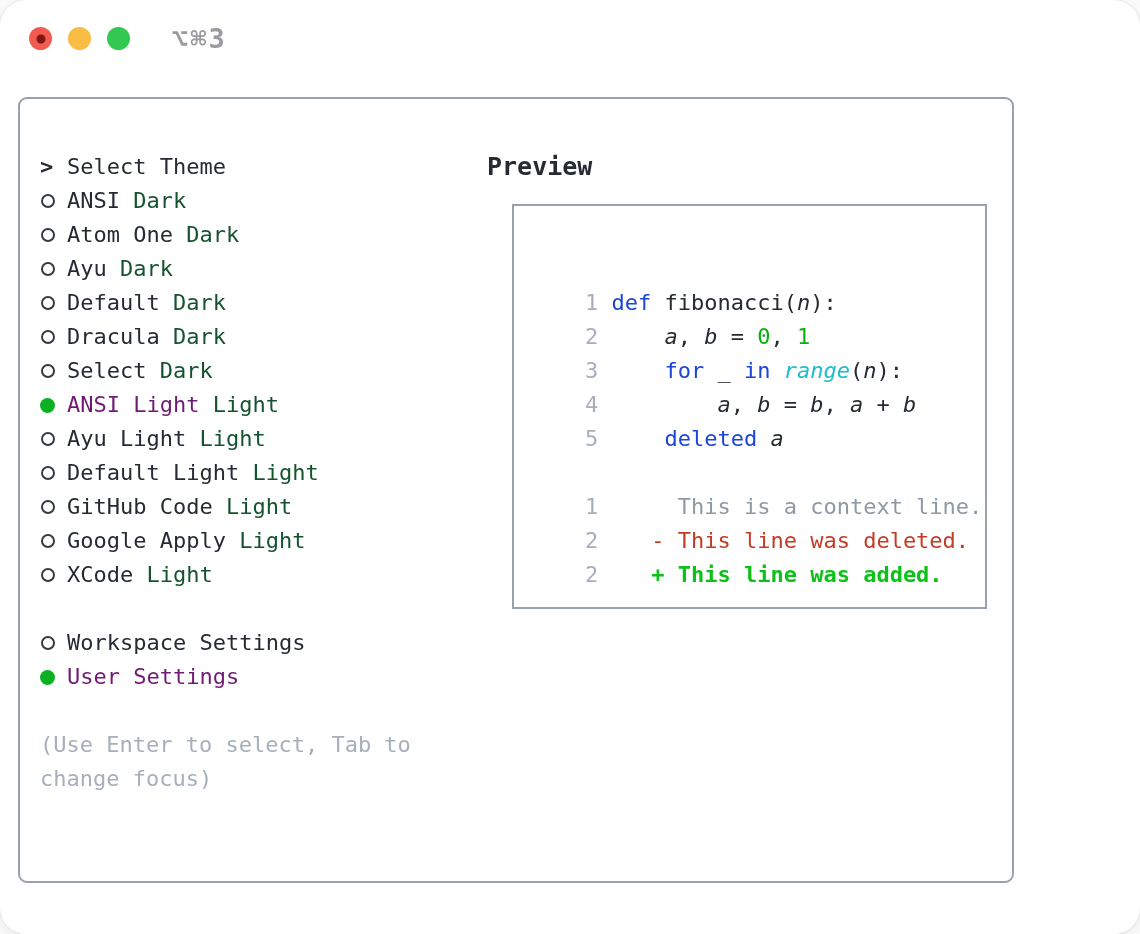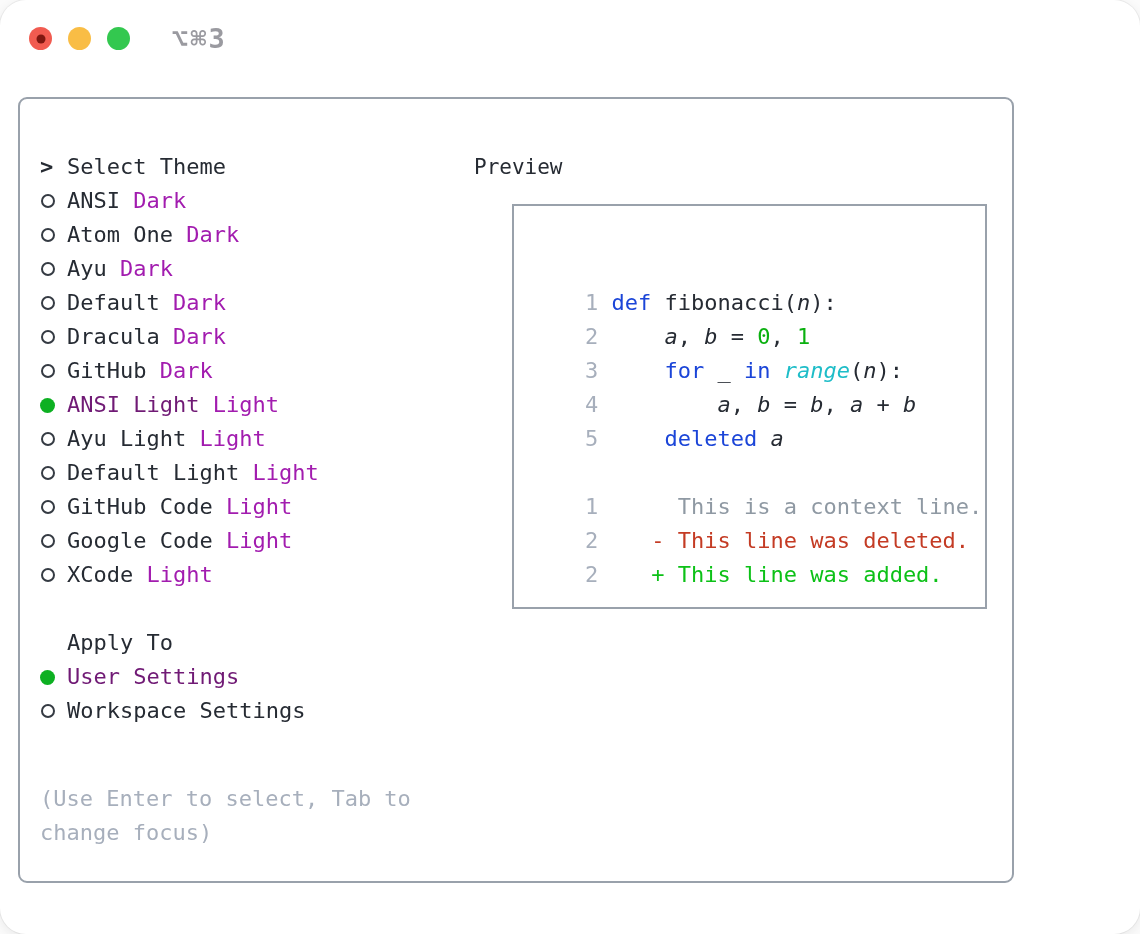--- a/index.html
+++ b/index.html
@@ -20,37 +20,37 @@
             border:2px solid #99a1ab;border-radius:9px;background:#fff;}
 
   .left-col{position:absolute;left:20px;top:51px;font-size:22px;line-height:34px;}
   .row{display:flex;align-items:center;height:34px;white-space:pre;}
   .marker{display:inline-flex;align-items:center;width:27px;flex:0 0 27px;}
   .prompt-char{font-weight:700;color:#262b33;}
   .radio{width:14px;height:14px;border:2px solid #353b43;border-radius:50%;margin-left:1px;}
   .radio.selected{width:15px;height:15px;border:none;background:#0db022;margin-left:0;}
   .bold{font-weight:400;}
   .name.selected{color:#701a75;}
-  .tag{color:#a21caf;margin-left:1ch;}
+  .tag{color:#14532d;margin-left:1ch;}
   .spacer{height:34px;}
-  .hint{width:420px;color:#a7afbc;line-height:34px;margin-top:20px;}
+  .hint{width:420px;color:#a7afbc;line-height:34px;}
 
-  .preview-title{position:absolute;left:454px;top:51px;font-size:21px;line-height:34px;font-weight:400;}
+  .preview-title{position:absolute;left:467px;top:51px;font-size:25px;line-height:34px;font-weight:700;}
   .preview-box{position:absolute;left:492px;top:105px;width:475px;height:405px;
                border:2px solid #99a1ab;background:#fff;padding:46px 0 8px 18px;overflow:hidden;}
   .pline{height:34px;white-space:pre;font-size:22px;line-height:34px;}
   .ln{color:#a7afbc;}
   .fg{color:#262b33;}
   .kw{color:#1b45d8;}
   .fn{color:#1ebdc8;font-style:italic;}
   .num{color:#0ab00f;}
   .var{color:#262b33;font-style:italic;}
   .ctx{color:#8f99a3;}
   .del{color:#c43b24;}
-  .add{color:#0cc117;}
+  .add{color:#0cc117;font-weight:bold;}
 </style>
 </head>
 <body>
 
 <div class="window">
 
   <div class="titlebar">
     <button class="dot red"></button>
     <button class="dot yellow"></button>
     <button class="dot green"></button>
@@ -86,21 +86,21 @@
     <span class="name">Default</span>
     <span class="tag">Dark</span>
   </div>
           <div class="row">
     <span class="marker"><span class="radio"></span></span>
     <span class="name">Dracula</span>
     <span class="tag">Dark</span>
   </div>
           <div class="row">
     <span class="marker"><span class="radio"></span></span>
-    <span class="name">GitHub</span>
+    <span class="name">Select</span>
     <span class="tag">Dark</span>
   </div>
           <div class="row">
     <span class="marker"><span class="radio selected"></span></span>
     <span class="name selected">ANSI Light</span>
     <span class="tag">Light</span>
   </div>
           <div class="row">
     <span class="marker"><span class="radio"></span></span>
     <span class="name">Ayu Light</span>
@@ -111,45 +111,41 @@
     <span class="name">Default Light</span>
     <span class="tag">Light</span>
   </div>
           <div class="row">
     <span class="marker"><span class="radio"></span></span>
     <span class="name">GitHub Code</span>
     <span class="tag">Light</span>
   </div>
           <div class="row">
     <span class="marker"><span class="radio"></span></span>
-    <span class="name">Google Code</span>
+    <span class="name">Google Apply</span>
     <span class="tag">Light</span>
   </div>
           <div class="row">
     <span class="marker"><span class="radio"></span></span>
     <span class="name">XCode</span>
     <span class="tag">Light</span>
   </div>
         </div>
 
       <div class="spacer"></div>
 
-      <div class="row">
-        <span class="marker"></span>
-        <span>Apply To</span>
-      </div>
 
       <div id="apply-list">
           <div class="row">
+    <span class="marker"><span class="radio"></span></span>
+    <span class="name">Workspace Settings</span>
+  </div>
+          <div class="row">
     <span class="marker"><span class="radio selected"></span></span>
     <span class="name selected">User Settings</span>
-  </div>
-          <div class="row">
-    <span class="marker"><span class="radio"></span></span>
-    <span class="name">Workspace Settings</span>
   </div>
         </div>
 
       <div class="spacer"></div>
 
       <div class="hint">(Use Enter to select, Tab to change focus)</div>
     </div>
 
     <div class="preview-title">Preview</div>
 

